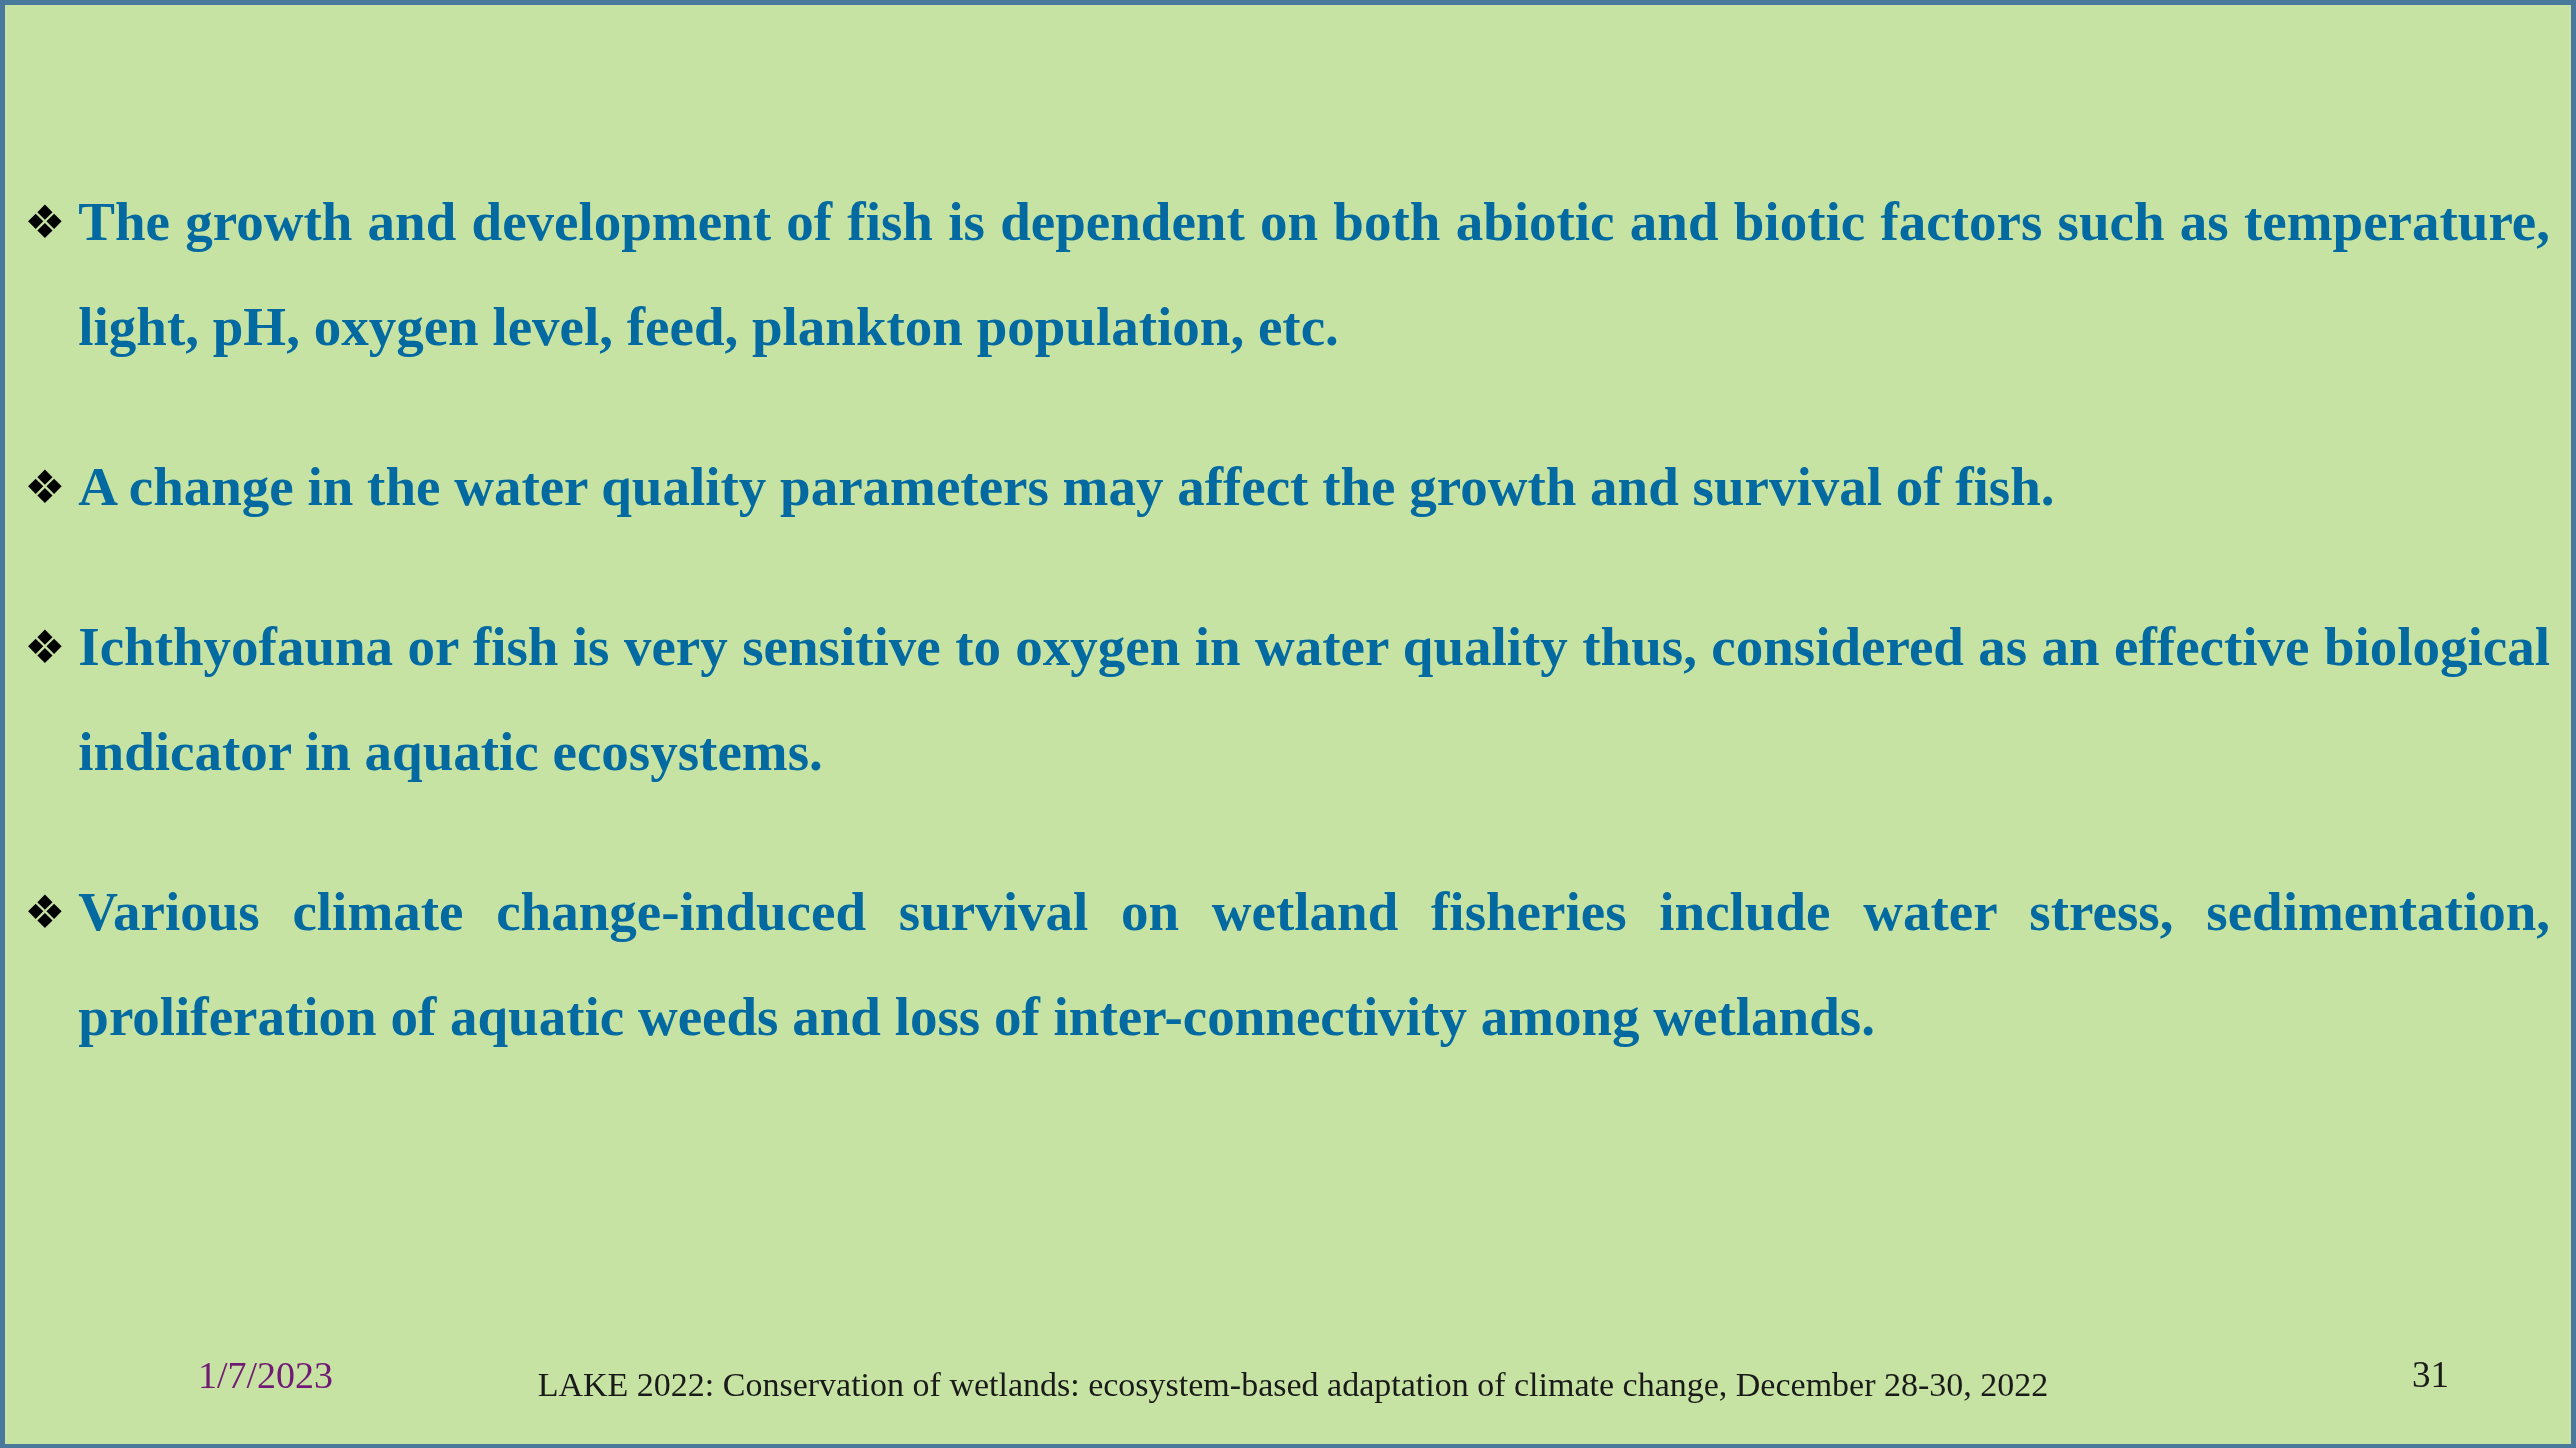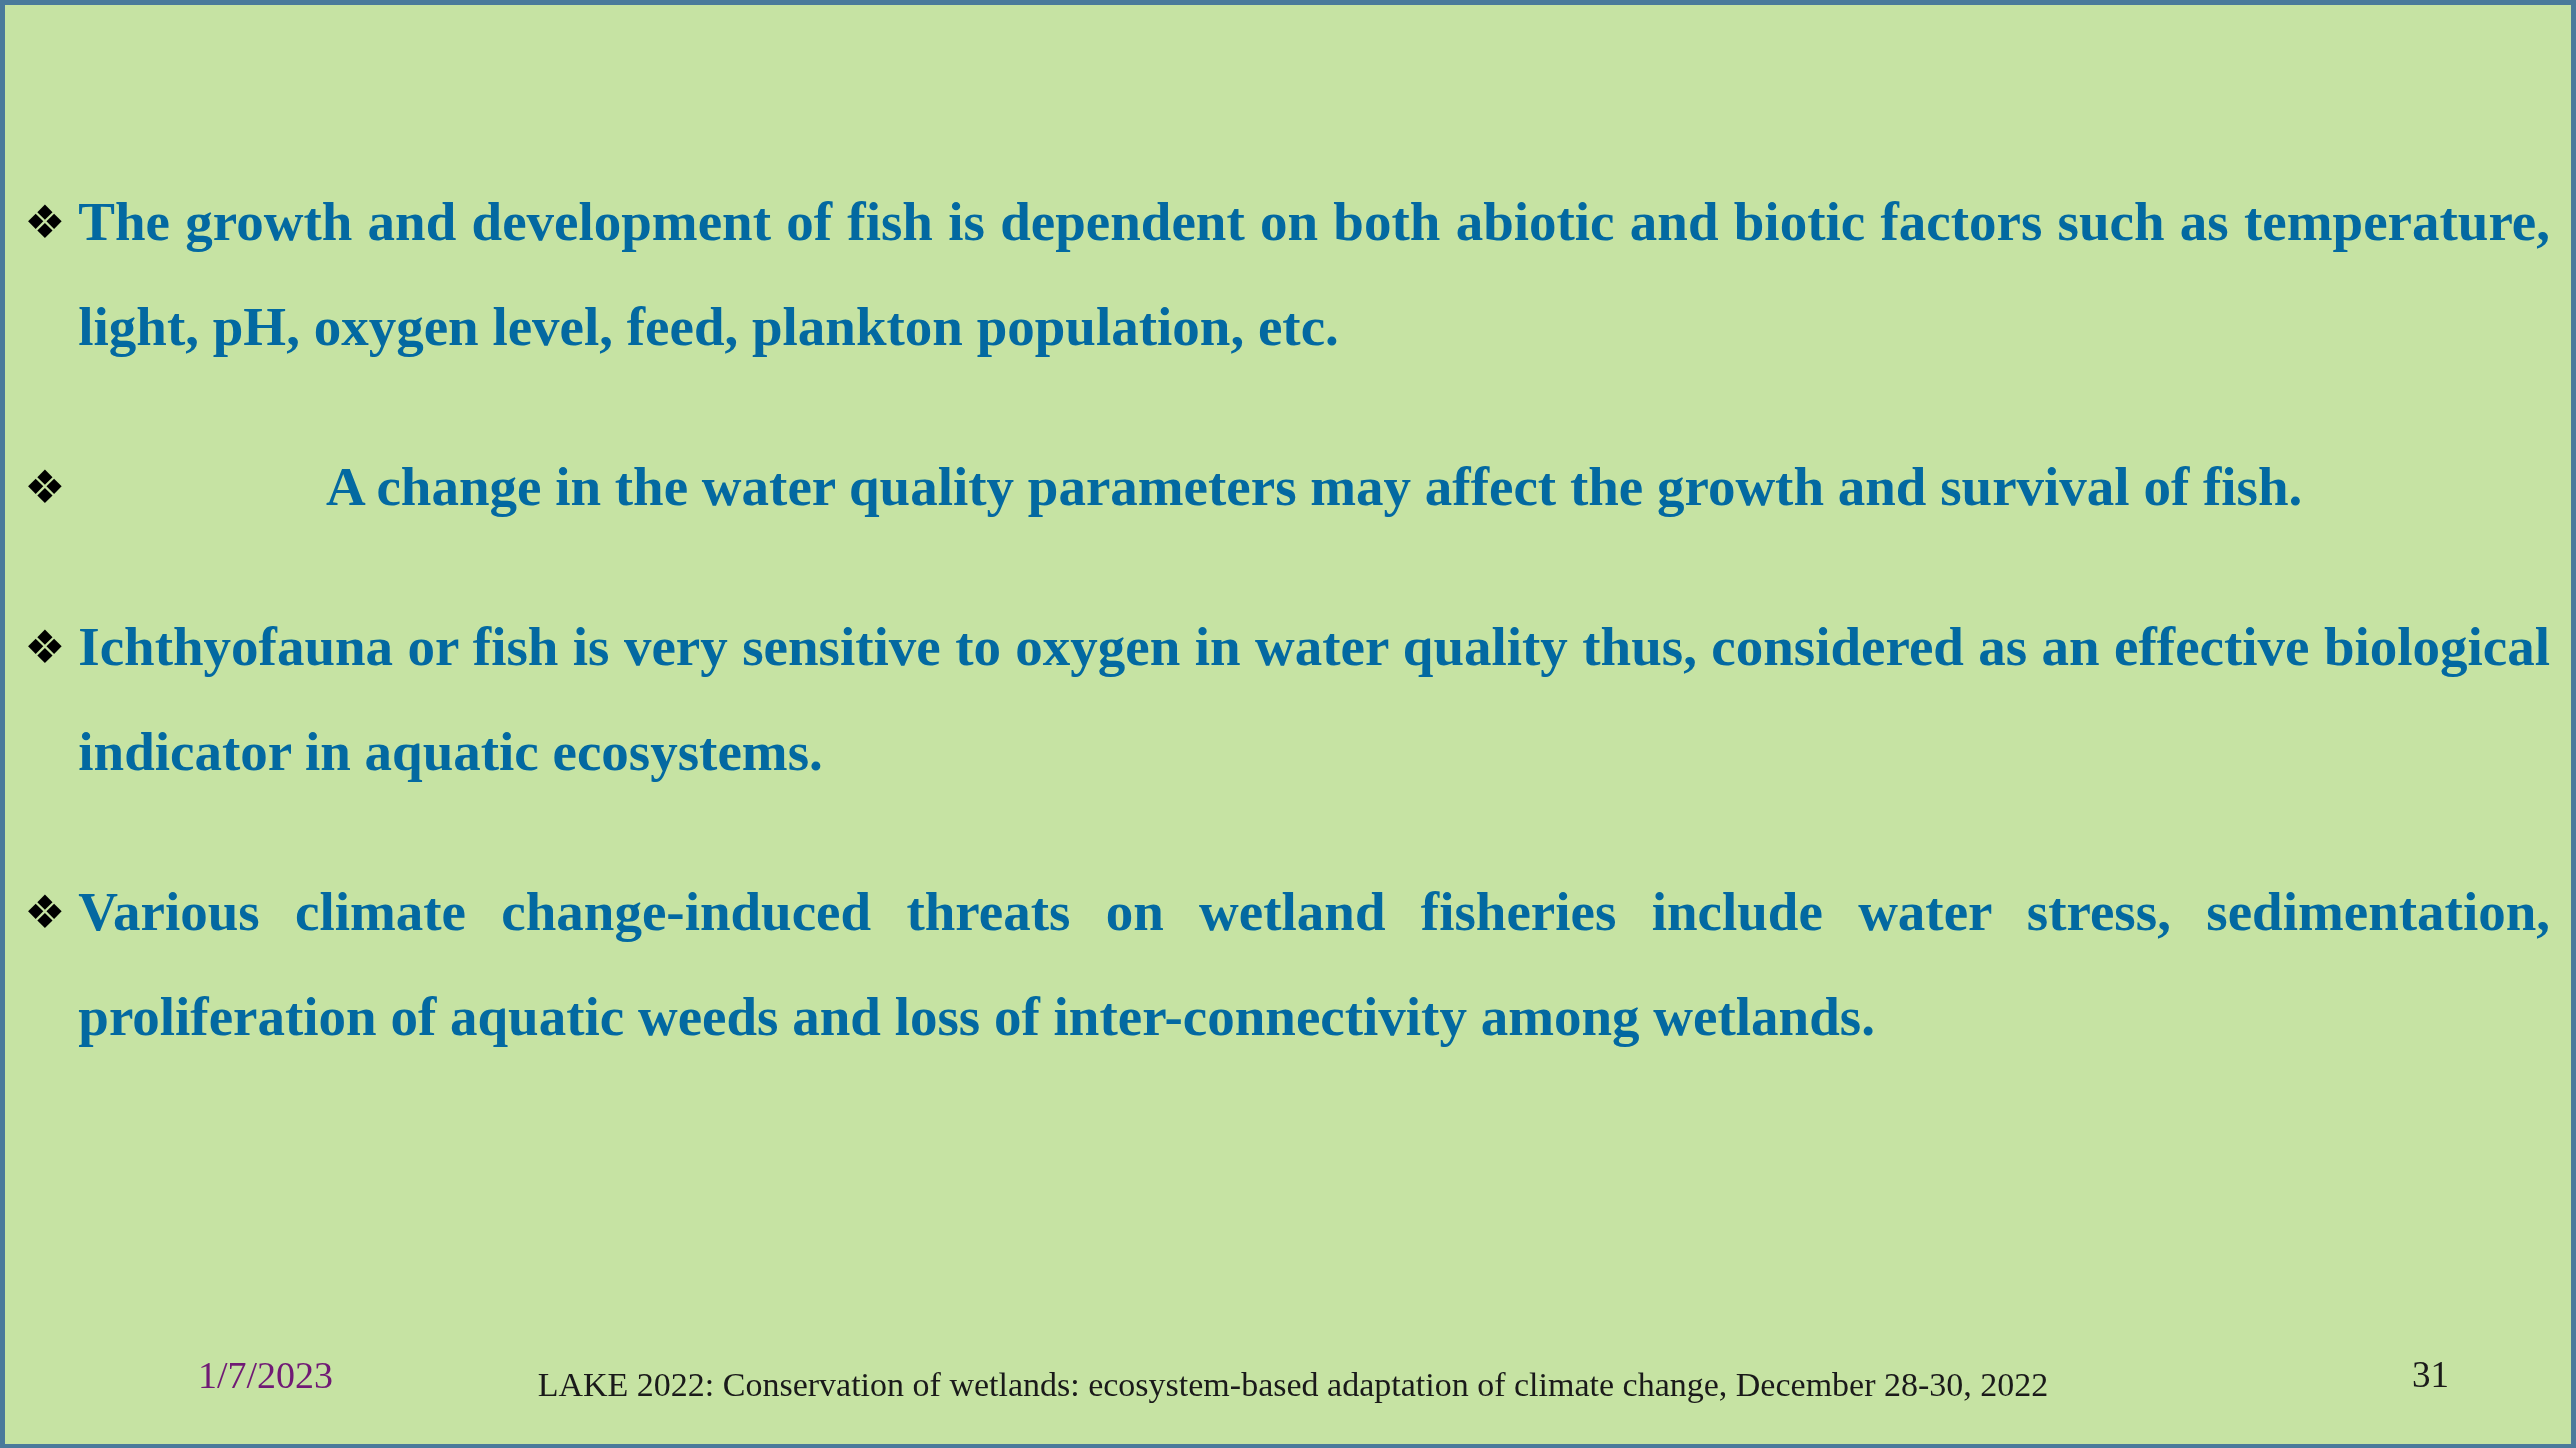--- a/index.html
+++ b/index.html
@@ -55,21 +55,21 @@
     font-size: 55px;
     font-weight: bold;
     line-height: 105px;
     color: #0369a1;
     text-align: justify;
     text-justify: inter-word;
     letter-spacing: 0px;
     word-spacing: 0px;
   }
 
-  .bullet-text.nojustify { text-align: center; }
+  .bullet-text.nojustify { text-align: left; }
 
   
   #footer {
     position: absolute;
     left: 0;
     bottom: 0;
     width: 2576px;
     height: 148px;
   }
 
@@ -119,21 +119,21 @@
       <span class="bullet-text nojustify">A change in the water quality parameters may affect the growth and survival of fish.</span>
     </div>
 
     <div class="bullet-row">
       <span class="bullet-marker">❖</span>
       <span class="bullet-text">Ichthyofauna or fish is very sensitive to oxygen in water quality thus, considered as an effective biological indicator in aquatic ecosystems.</span>
     </div>
 
     <div class="bullet-row">
       <span class="bullet-marker">❖</span>
-      <span class="bullet-text">Various climate change-induced threats on wetland fisheries include water stress, sedimentation, proliferation of aquatic weeds and loss of inter-connectivity among wetlands.</span>
+      <span class="bullet-text">Various climate change-induced survival on wetland fisheries include water stress, sedimentation, proliferation of aquatic weeds and loss of inter-connectivity among wetlands.</span>
     </div>
 
   </div>
 
   <div id="footer">
     <div id="footer-date">1/7/2023</div>
     <div id="footer-center">LAKE 2022: Conservation of wetlands: ecosystem-based adaptation of climate change, December 28-30, 2022</div>
     <div id="footer-number">31</div>
   </div>
 

